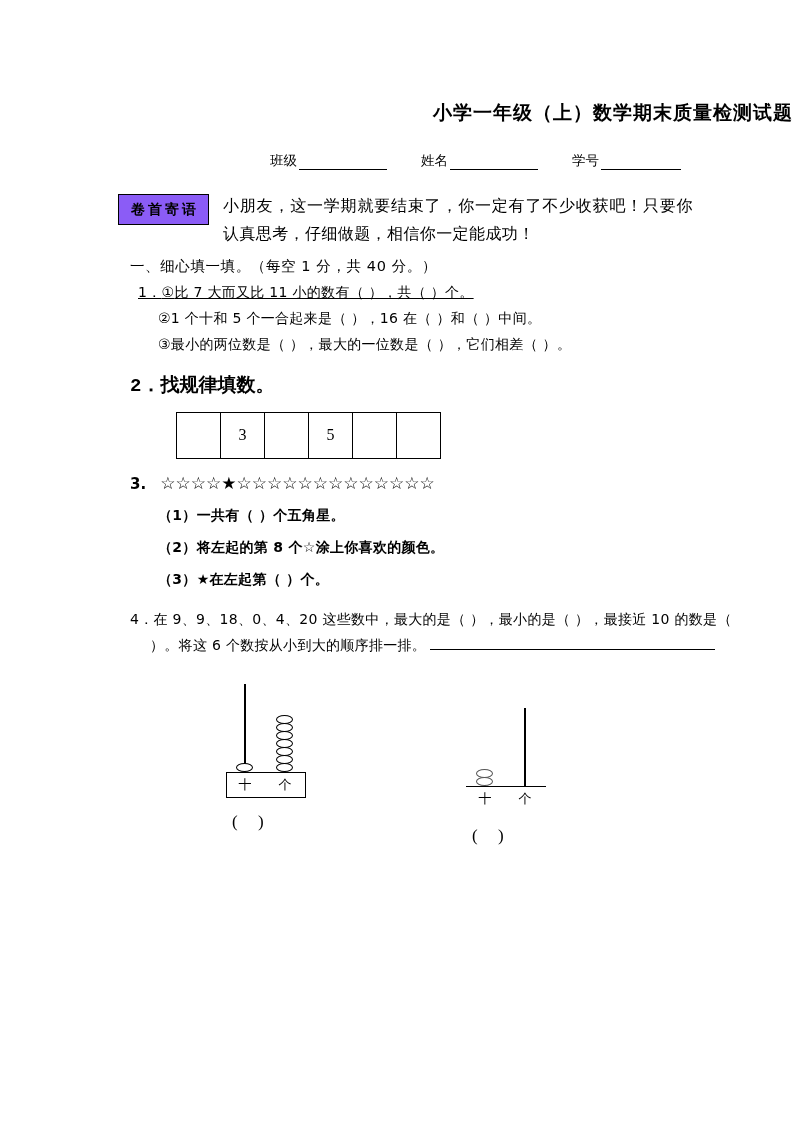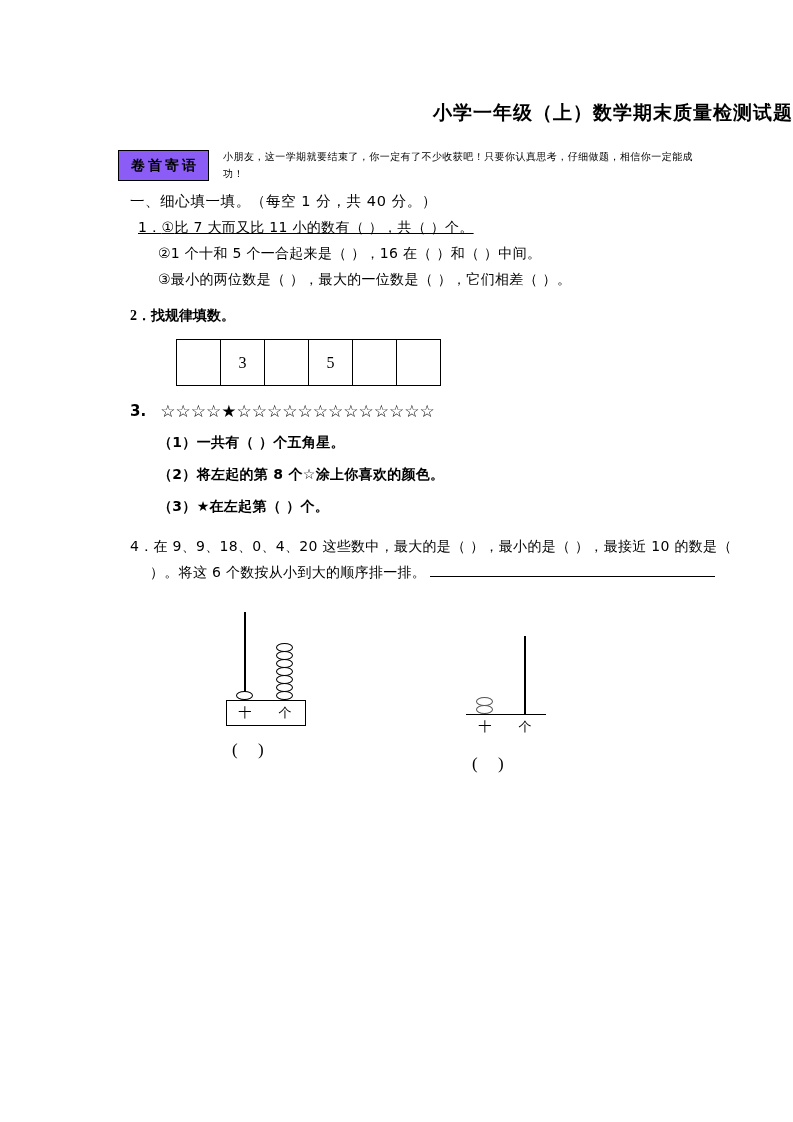--- a/index.html
+++ b/index.html
@@ -71,21 +71,21 @@
     font-size: 14px;
     letter-spacing: 3px;
     padding: 7px 9px 7px 12px;
     white-space: nowrap;
     line-height: 1.1;
     margin-top: 2px;
   }
   .greeting-text {
     margin-left: 14px;
     font-family: "DejaVu Sans", "Liberation Sans", sans-serif;
-    font-size: 10px;
+    font-size: 16px;
     line-height: 1.72;
     letter-spacing: 0.4px;
     text-align: justify;
   }
 
   .content {
     padding-left: 118px;
     padding-right: 48px;
     margin-top: 10px;
   }
@@ -102,23 +102,23 @@
     letter-spacing: 0.3px;
   }
   .q.indent1 { margin-left: 20px; text-decoration: underline; }
   .q.indent2 { margin-left: 40px; }
   .q.indent3 { margin-left: 40px; }
   .hang {
     text-indent: -20px;
     padding-left: 20px;
   }
   .q-label-bold {
-    font-family: Liberation Serif, serif;
-    font-weight: bold;
-    font-size: 14px;
+    font-family: Liberation Mono, monospace;
+    font-weight: bold;
+    font-size: 19px;
   }
 
   
   .tables-row {
     display: flex;
     margin-top: 14px;
     margin-bottom: 8px;
     padding-left: 58px;
     gap: 38px;
   }
@@ -237,20 +237,34 @@
     letter-spacing: 8px;
   }
 </style>
 </head>
 <body>
 
 <div class="page">
 
   <h1 class="title">小学一年级（上）数学期末质量检测试题</h1>
 
+  <div class="idline">
+    <span class="idfield">
+      <span class="lbl">班级</span>
+      <span class="rule"></span>
+    </span>
+    <span class="idfield">
+      <span class="lbl">姓名</span>
+      <span class="rule"></span>
+    </span>
+    <span class="idfield last">
+      <span class="lbl">学号</span>
+      <span class="rule"></span>
+    </span>
+  </div>
 
   <div class="greeting-row">
     <div class="badge">卷首寄语</div>
     <div class="greeting-text">小朋友，这一学期就要结束了，你一定有了不少收获吧！只要你认真思考，仔细做题，相信你一定能成功！</div>
   </div>
 
   <div class="content">
 
     <div class="sec-head">一、细心填一填。（每空 1 分，共 40 分。）</div>
 

